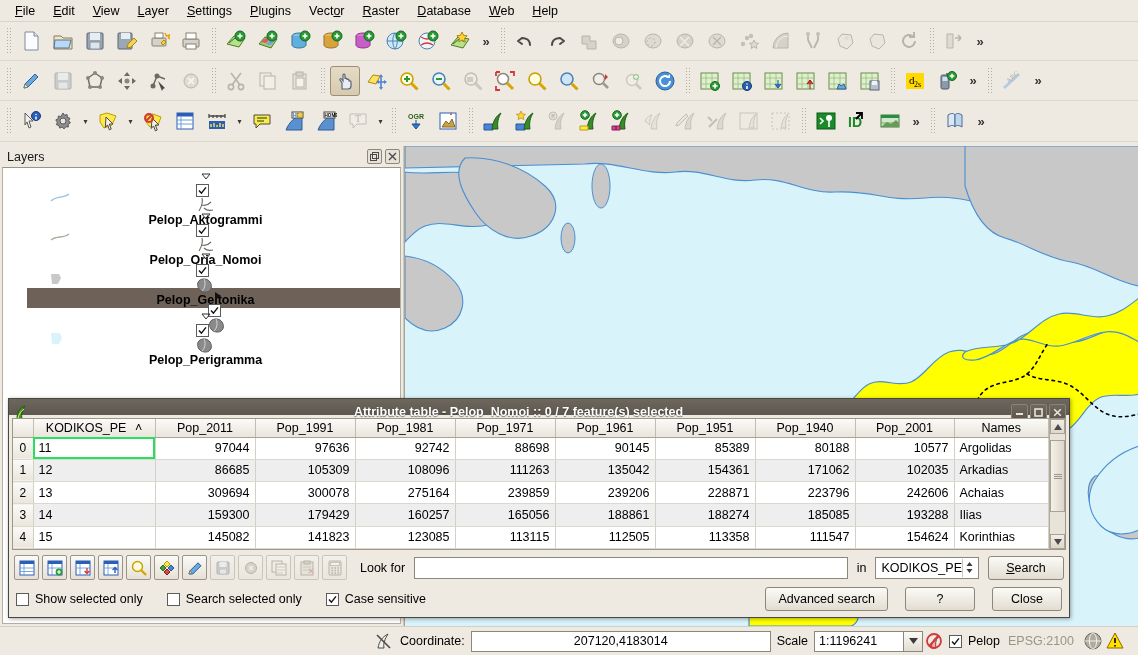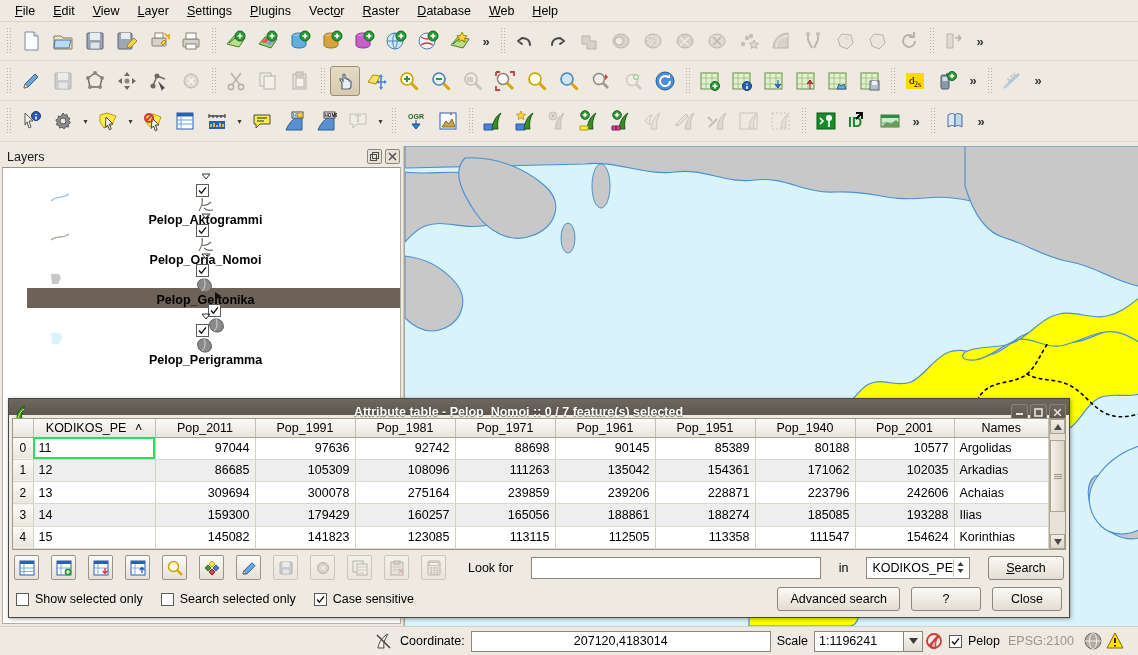--- a/index.html
+++ b/index.html
@@ -205,21 +205,21 @@
   }
   .vs-thumb .gr {
     position: absolute; left: 3px; top: 33px; width: 8px; height: 5px;
     background-image: linear-gradient(#9c9688 1px, transparent 1px);
     background-size: 8px 2px;
   }
 
   
   .attr-tools {
     height: 32px; flex: none; display: flex; align-items: center;
-    padding: 3px 2px 0 2px; gap: 12px;
+    padding: 3px 2px 0 2px; gap: 3px;
   }
   .abtn {
     width: 25px; height: 25px; flex: none;
     border: 1px solid #9a9486; border-radius: 2px;
     background: linear-gradient(#fbfaf7, #e6e1d7);
     display: flex; align-items: center; justify-content: center;
     cursor: default;
   }
   .abtn.dis { opacity: 0.42; }
   .lookfor { margin: 0 6px 0 10px; font-size: 12.5px; white-space: nowrap; }
@@ -246,21 +246,21 @@
     background: linear-gradient(#fbfaf6, #e2ddd2);
     display: flex; align-items: center; justify-content: center;
     cursor: default; white-space: nowrap; color: #000;
   }
   .btn.wide { min-width: 88px; }
   .btn u { text-decoration: underline; }
 
   
   .attr-bottom {
     height: 32px; flex: none; display: flex; align-items: center;
-    padding: 2px 4px 0 4px; gap: 2px;
+    padding: 2px 4px 0 4px; gap: 8px;
   }
   .cbx-wrap { display: flex; align-items: center; margin-right: 16px; cursor: default; }
   .cbx {
     width: 13px; height: 13px; margin-right: 6px;
     background: #fff; border: 1px solid #5b5b5b; flex: none;
     display: flex; align-items: center; justify-content: center;
   }
   .cbx-lbl { font-size: 12.5px; }
 
   

